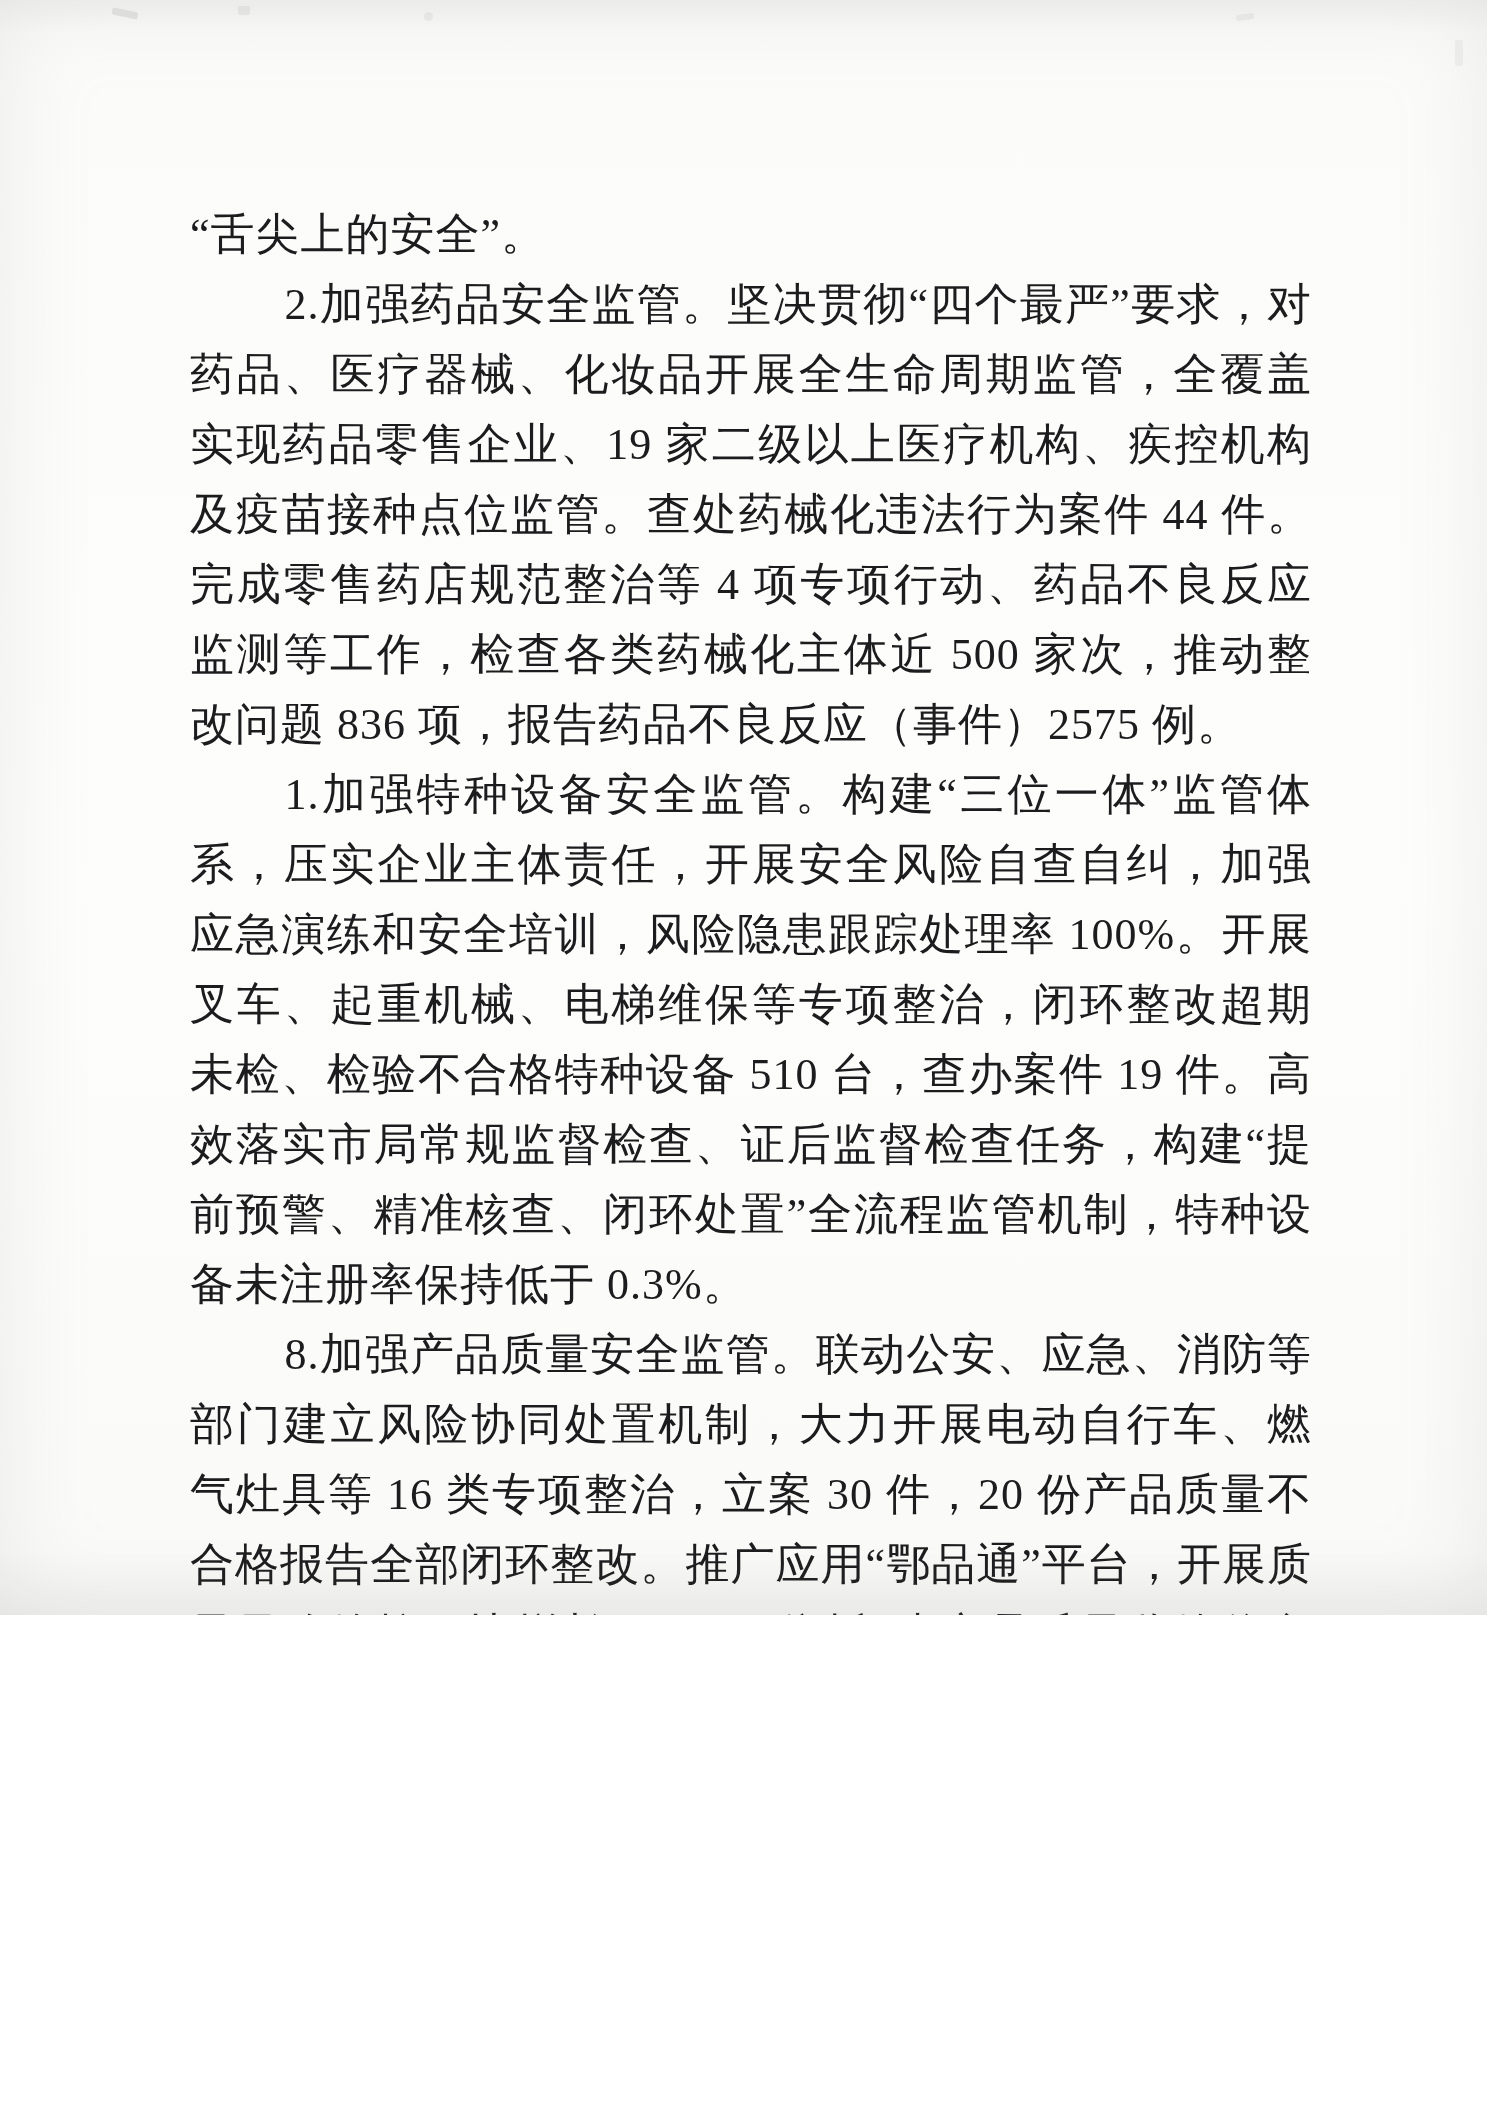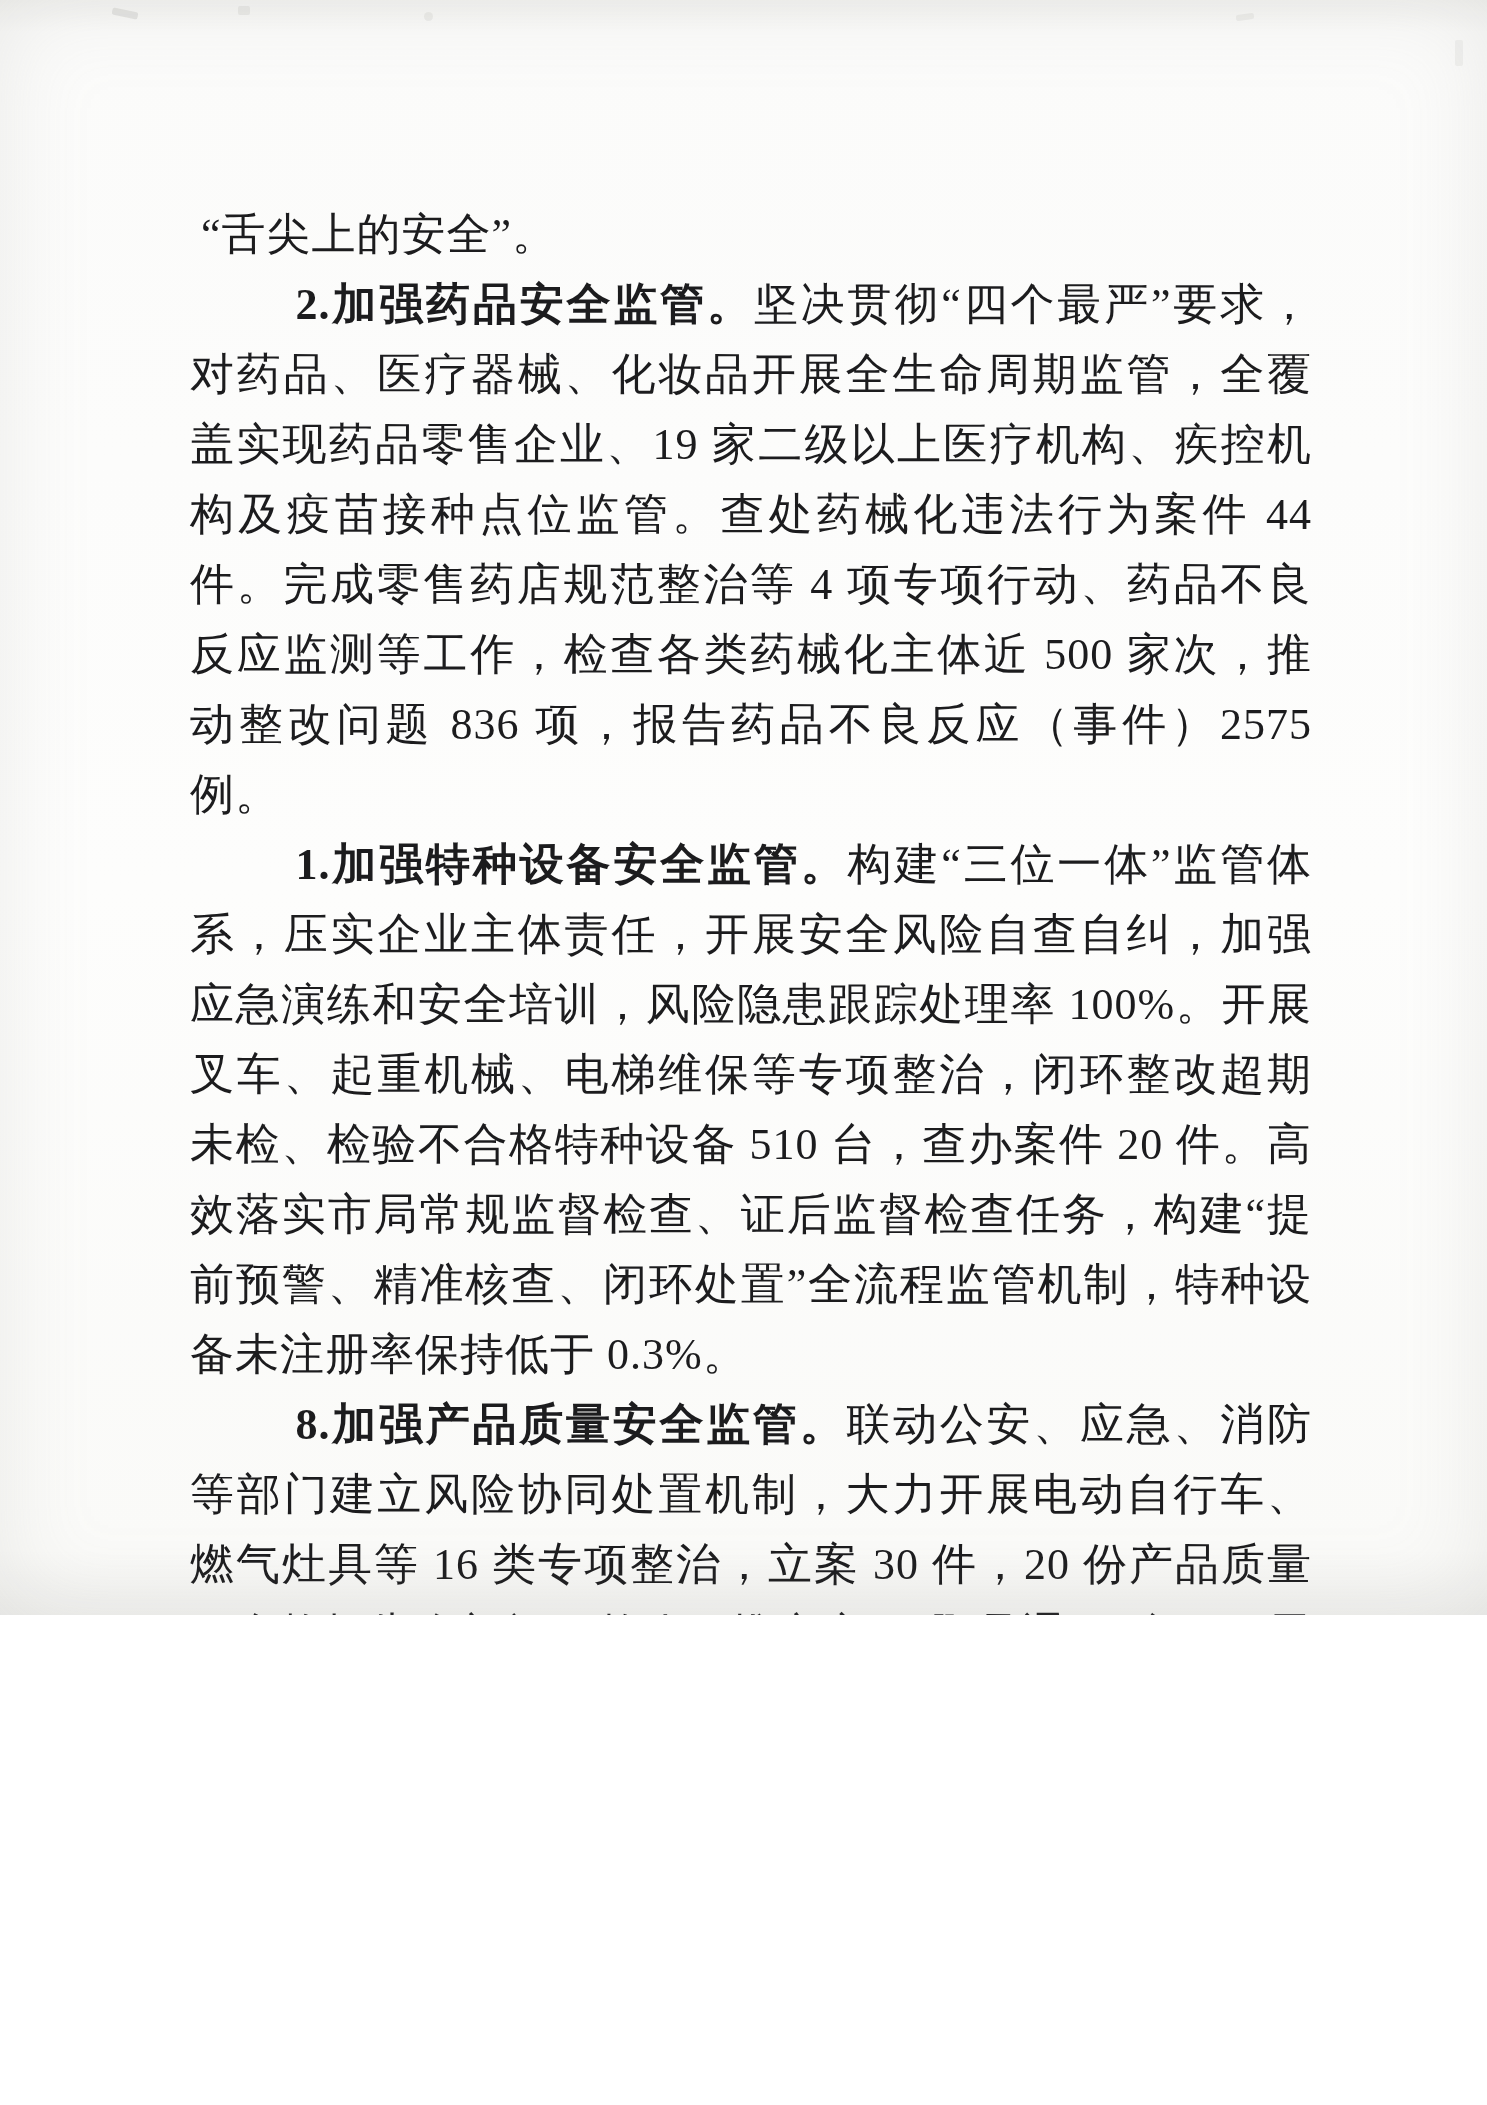--- a/index.html
+++ b/index.html
@@ -37,22 +37,21 @@
     text-justify: inter-character;
   }
   .content p {
     margin: 0;
     text-indent: 2.15em;
   }
   .content p.continuation {
     text-indent: 0;
   }
   .content b {
-    font-weight: bold;
-    margin-left: 11px;
+    font-weight: normal;
   }
   .page-number {
     position: absolute;
     left: 0;
     right: 10px;
     top: 1942px;
     text-align: center;
     font-size: 31px;
     letter-spacing: 0;
     color: #222;
@@ -80,20 +79,20 @@
   <span class="speck s2"></span>
   <span class="speck s3"></span>
   <span class="speck s4"></span>
   <span class="speck s5"></span>
 
   <div class="content">
     <p class="continuation"><b></b><span>“舌尖上的安全”。</span></p>
 
     <p><b>2.加强药品安全监管。</b><span>坚决贯彻“四个最严”要求，对药品、医疗器械、化妆品开展全生命周期监管，全覆盖实现药品零售企业、19 家二级以上医疗机构、疾控机构及疫苗接种点位监管。查处药械化违法行为案件 44 件。完成零售药店规范整治等 4 项专项行动、药品不良反应监测等工作，检查各类药械化主体近 500 家次，推动整改问题 836 项，报告药品不良反应（事件）2575 例。</span></p>
 
-    <p><b>1.加强特种设备安全监管。</b><span>构建“三位一体”监管体系，压实企业主体责任，开展安全风险自查自纠，加强应急演练和安全培训，风险隐患跟踪处理率 100%。开展叉车、起重机械、电梯维保等专项整治，闭环整改超期未检、检验不合格特种设备 510 台，查办案件 20 件。高效落实市局常规监督检查、证后监督检查任务，构建“提前预警、精准核查、闭环处置”全流程监管机制，特种设备未注册率保持低于 0.3%。</span></p>
+    <p><b>1.加强特种设备安全监管。</b><span>构建“三位一体”监管体系，压实企业主体责任，开展安全风险自查自纠，加强应急演练和安全培训，风险隐患跟踪处理率 100%。开展叉车、起重机械、电梯维保等专项整治，闭环整改超期未检、检验不合格特种设备 510 台，查办案件 19 件。高效落实市局常规监督检查、证后监督检查任务，构建“提前预警、精准核查、闭环处置”全流程监管机制，特种设备未注册率保持低于 0.3%。</span></p>
 
     <p><b>8.加强产品质量安全监管。</b><span>联动公安、应急、消防等部门建立风险协同处置机制，大力开展电动自行车、燃气灶具等 16 类专项整治，立案 30 件，20 份产品质量不合格报告全部闭环整改。推广应用“鄂品通”平台，开展质量风险管控同比增长 121%，依托“省产品质量监管信息系统”实现 4220 家次监管，覆盖率超 87%，电动自行车、燃气灶具等重点领域覆盖率 100%。推进重点工业产品质量安全追溯工作，全区获证企业实现 100%“源头赋码”。</span></p>
   </div>
 
   <div class="page-number">4</div>
 
 </div>
 
 </body></html>

